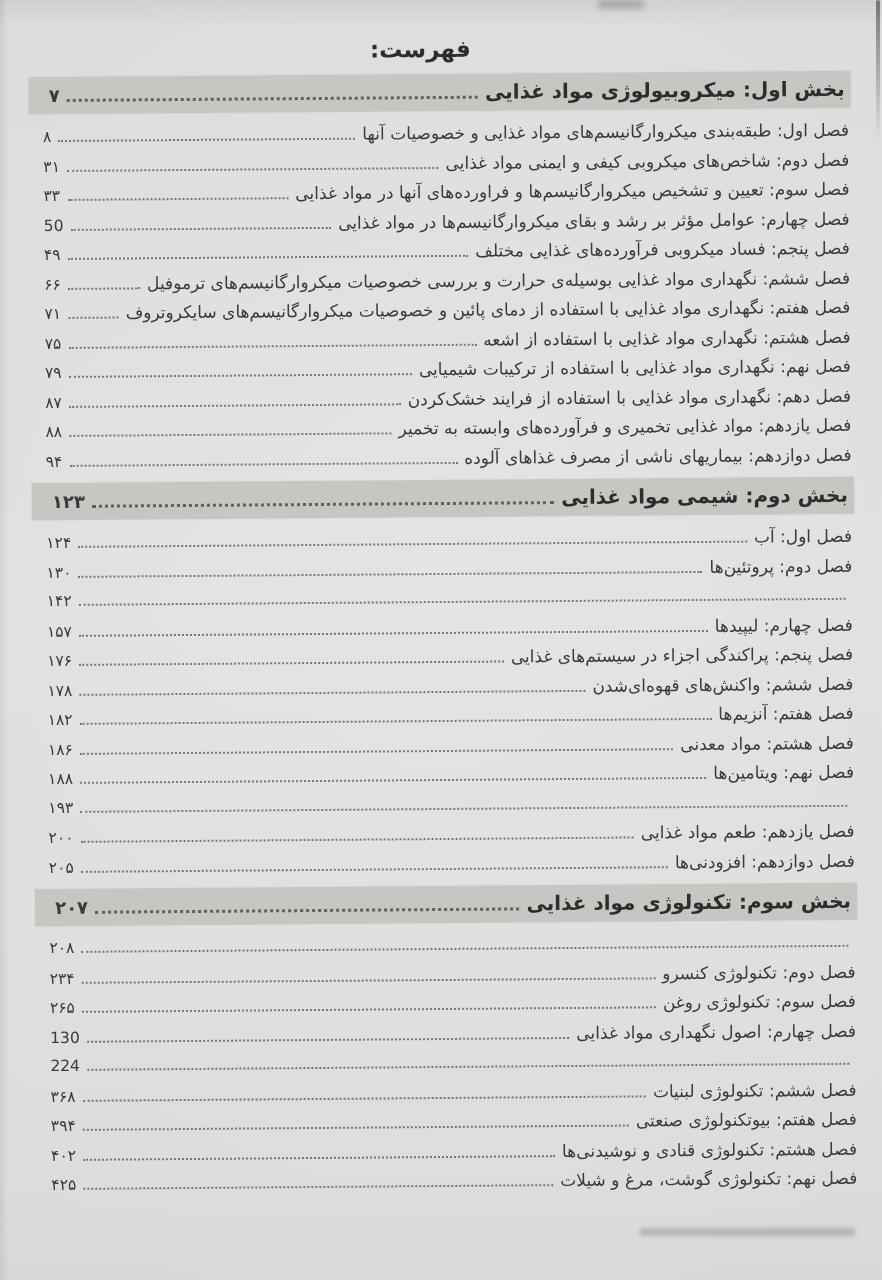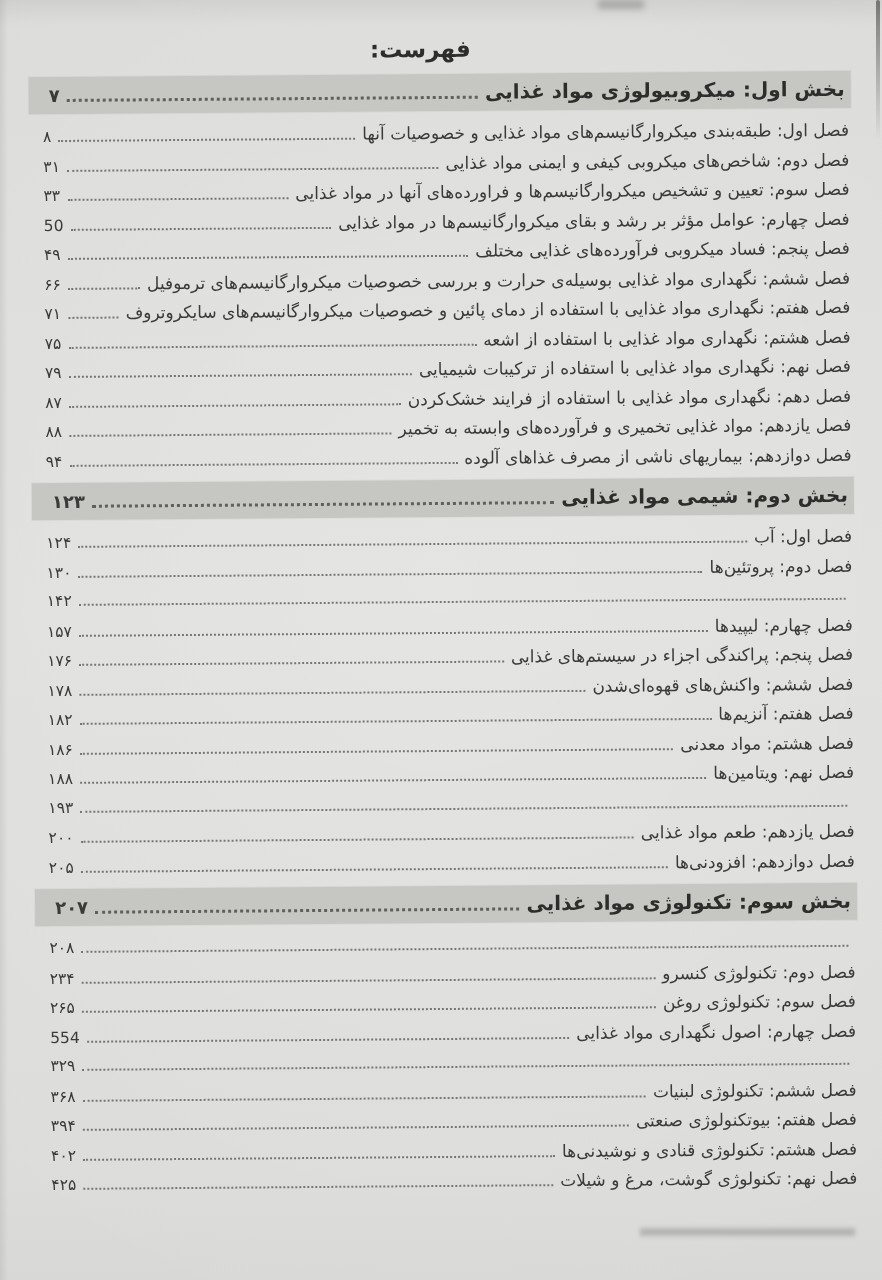--- a/index.html
+++ b/index.html
@@ -238,26 +238,26 @@
 
   <div class="row chapter">
     <span class="clabel">فصل سوم: تکنولوژی روغن</span>
     <span class="leader"></span>
     <span class="cnum">۲۶۵</span>
   </div>
 
   <div class="row chapter">
     <span class="clabel">فصل چهارم: اصول نگهداری مواد غذایی</span>
     <span class="leader"></span>
-    <span class="cnum">554</span>
-  </div>
-
-  <div class="row chapter">
-    <span class="leader"></span>
-    <span class="cnum">۳۲۹</span>
+    <span class="cnum">130</span>
+  </div>
+
+  <div class="row chapter">
+    <span class="leader"></span>
+    <span class="cnum">224</span>
   </div>
 
   <div class="row chapter">
     <span class="clabel">فصل ششم: تکنولوژی لبنیات</span>
     <span class="leader"></span>
     <span class="cnum">۳۶۸</span>
   </div>
 
   <div class="row chapter">
     <span class="clabel">فصل هفتم: بیوتکنولوژی صنعتی</span>

